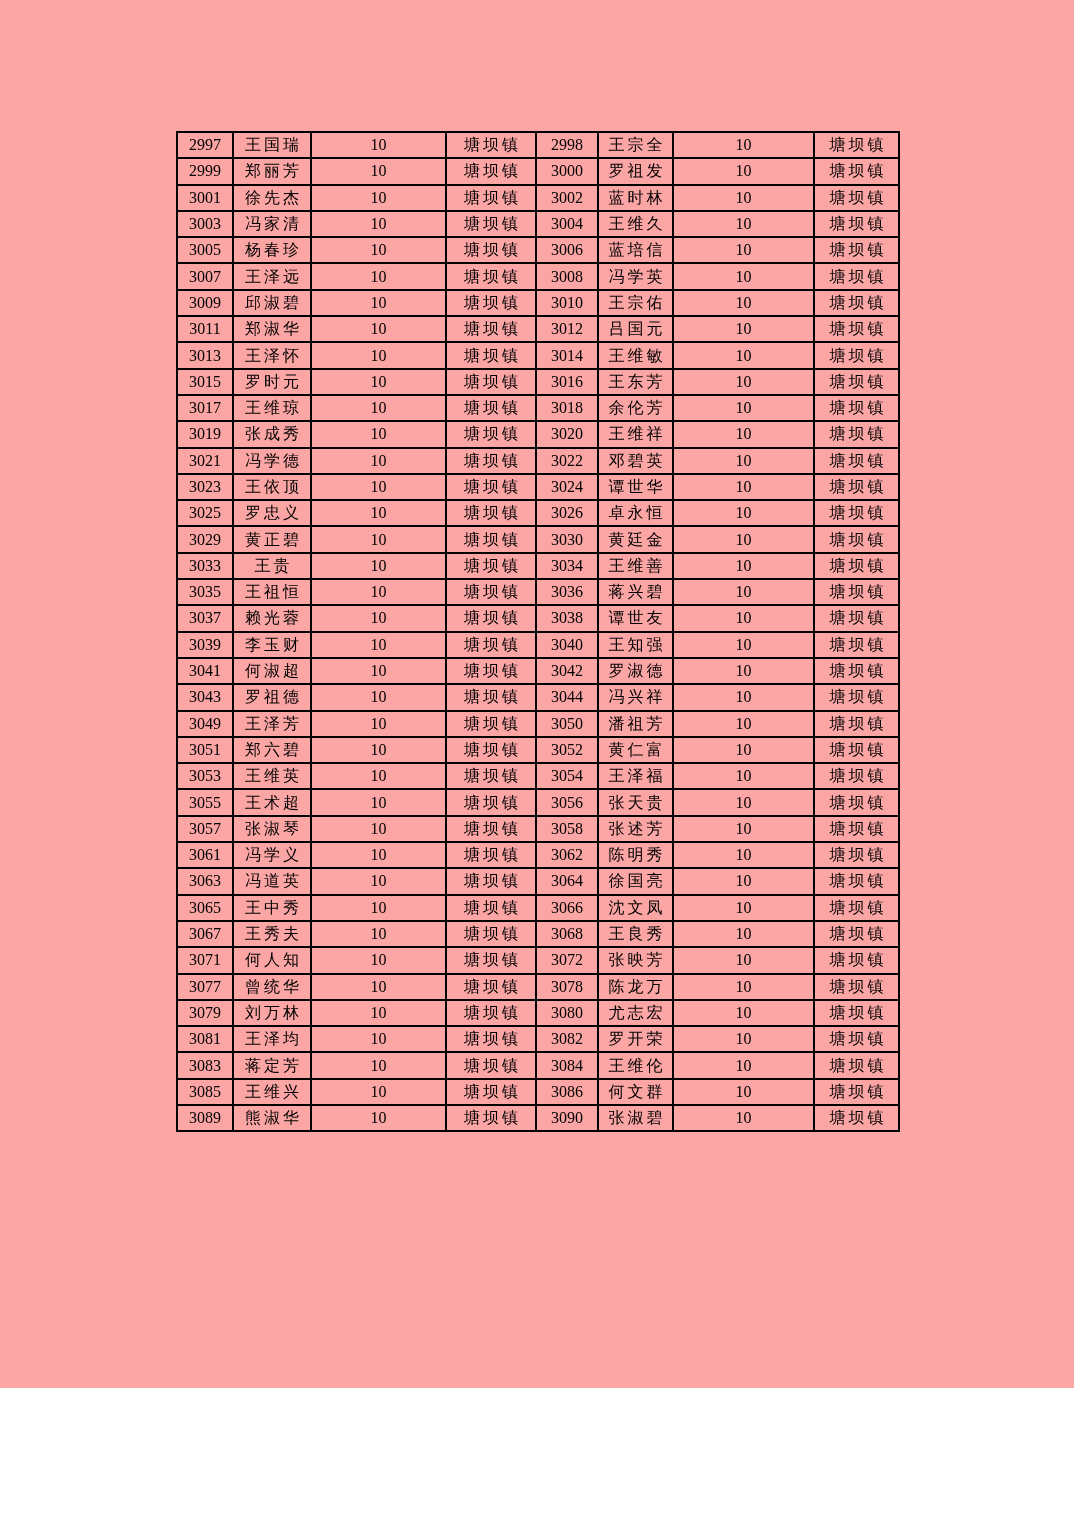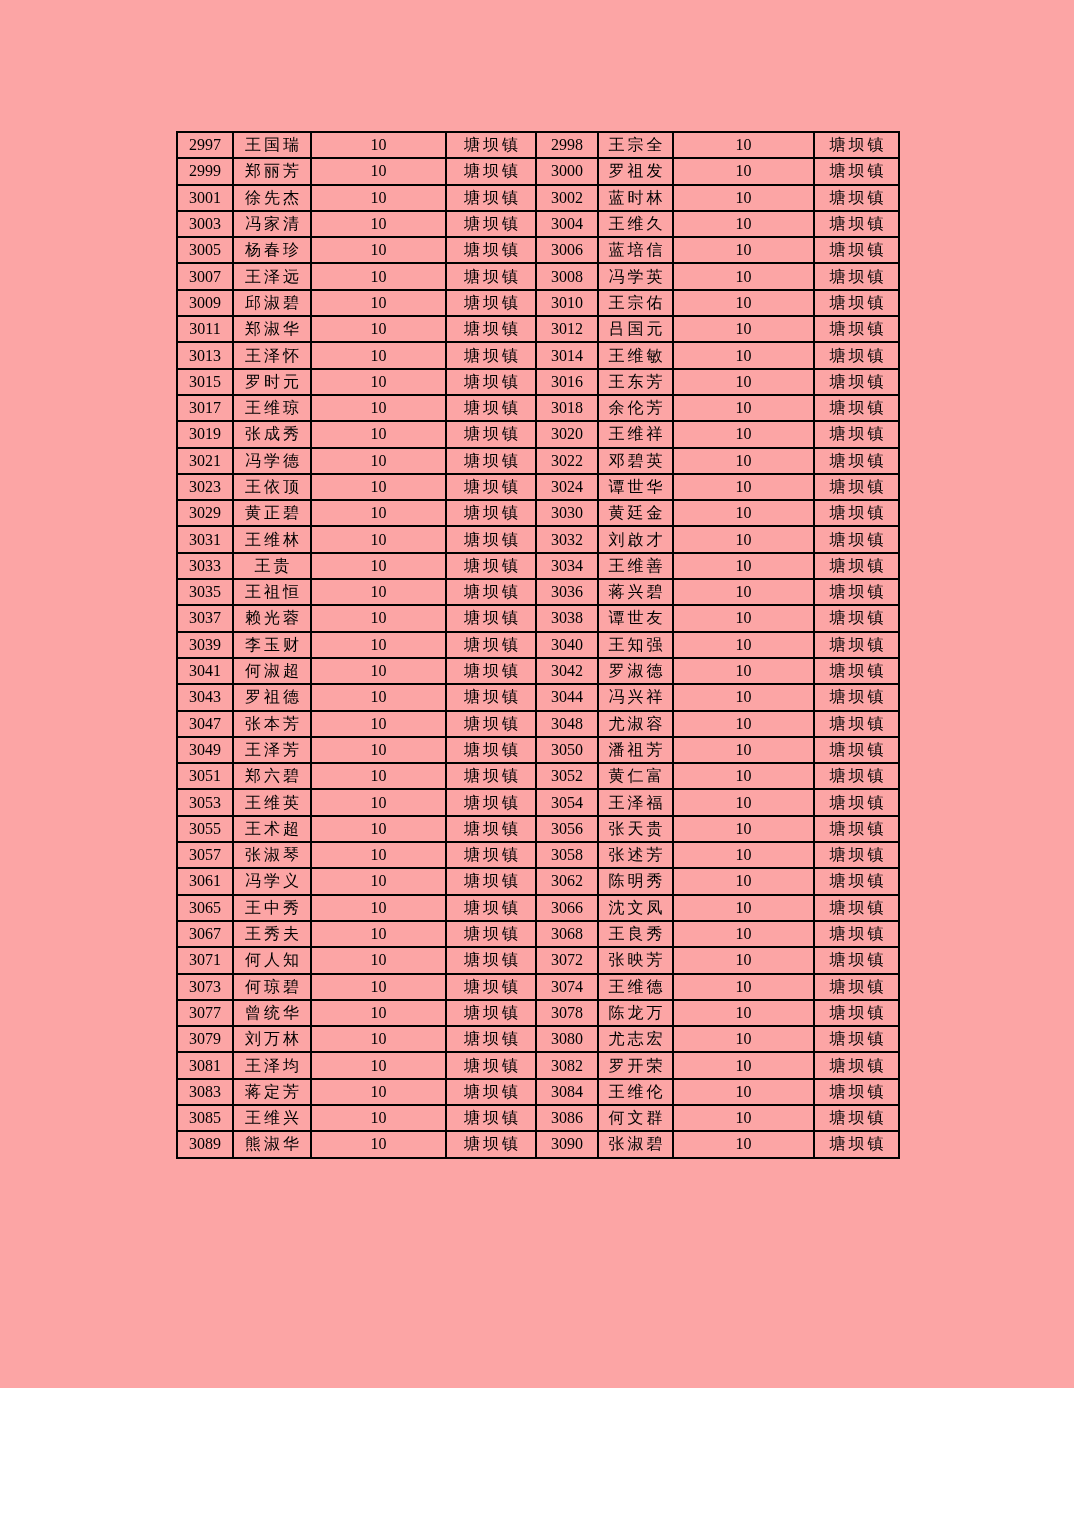--- a/index.html
+++ b/index.html
@@ -213,43 +213,43 @@
     <td class="c-id">3023</td>
     <td class="c-name">王依顶</td>
     <td class="c-val">10</td>
     <td class="c-town">塘坝镇</td>
     <td class="c-id">3024</td>
     <td class="c-name">谭世华</td>
     <td class="c-val">10</td>
     <td class="c-town">塘坝镇</td>
   </tr>
 
+  <tr>
+    <td class="c-id">3025</td>
+    <td class="c-name">罗忠义</td>
+    <td class="c-val">10</td>
+    <td class="c-town">塘坝镇</td>
+    <td class="c-id">3026</td>
+    <td class="c-name">卓永恒</td>
+    <td class="c-val">10</td>
+    <td class="c-town">塘坝镇</td>
+  </tr>
 
 
   <tr>
     <td class="c-id">3029</td>
     <td class="c-name">黄正碧</td>
     <td class="c-val">10</td>
     <td class="c-town">塘坝镇</td>
     <td class="c-id">3030</td>
     <td class="c-name">黄廷金</td>
     <td class="c-val">10</td>
     <td class="c-town">塘坝镇</td>
   </tr>
 
-  <tr>
-    <td class="c-id">3031</td>
-    <td class="c-name">王维林</td>
-    <td class="c-val">10</td>
-    <td class="c-town">塘坝镇</td>
-    <td class="c-id">3032</td>
-    <td class="c-name">刘啟才</td>
-    <td class="c-val">10</td>
-    <td class="c-town">塘坝镇</td>
-  </tr>
 
   <tr>
     <td class="c-id">3033</td>
     <td class="c-name">王贵</td>
     <td class="c-val">10</td>
     <td class="c-town">塘坝镇</td>
     <td class="c-id">3034</td>
     <td class="c-name">王维善</td>
     <td class="c-val">10</td>
     <td class="c-town">塘坝镇</td>
@@ -304,30 +304,20 @@
     <td class="c-name">罗祖德</td>
     <td class="c-val">10</td>
     <td class="c-town">塘坝镇</td>
     <td class="c-id">3044</td>
     <td class="c-name">冯兴祥</td>
     <td class="c-val">10</td>
     <td class="c-town">塘坝镇</td>
   </tr>
 
 
-  <tr>
-    <td class="c-id">3047</td>
-    <td class="c-name">张本芳</td>
-    <td class="c-val">10</td>
-    <td class="c-town">塘坝镇</td>
-    <td class="c-id">3048</td>
-    <td class="c-name">尤淑容</td>
-    <td class="c-val">10</td>
-    <td class="c-town">塘坝镇</td>
-  </tr>
 
   <tr>
     <td class="c-id">3049</td>
     <td class="c-name">王泽芳</td>
     <td class="c-val">10</td>
     <td class="c-town">塘坝镇</td>
     <td class="c-id">3050</td>
     <td class="c-name">潘祖芳</td>
     <td class="c-val">10</td>
     <td class="c-town">塘坝镇</td>
@@ -382,20 +372,30 @@
     <td class="c-id">3061</td>
     <td class="c-name">冯学义</td>
     <td class="c-val">10</td>
     <td class="c-town">塘坝镇</td>
     <td class="c-id">3062</td>
     <td class="c-name">陈明秀</td>
     <td class="c-val">10</td>
     <td class="c-town">塘坝镇</td>
   </tr>
 
+  <tr>
+    <td class="c-id">3063</td>
+    <td class="c-name">冯道英</td>
+    <td class="c-val">10</td>
+    <td class="c-town">塘坝镇</td>
+    <td class="c-id">3064</td>
+    <td class="c-name">徐国亮</td>
+    <td class="c-val">10</td>
+    <td class="c-town">塘坝镇</td>
+  </tr>
 
   <tr>
     <td class="c-id">3065</td>
     <td class="c-name">王中秀</td>
     <td class="c-val">10</td>
     <td class="c-town">塘坝镇</td>
     <td class="c-id">3066</td>
     <td class="c-name">沈文凤</td>
     <td class="c-val">10</td>
     <td class="c-town">塘坝镇</td>
@@ -417,30 +417,20 @@
     <td class="c-id">3071</td>
     <td class="c-name">何人知</td>
     <td class="c-val">10</td>
     <td class="c-town">塘坝镇</td>
     <td class="c-id">3072</td>
     <td class="c-name">张映芳</td>
     <td class="c-val">10</td>
     <td class="c-town">塘坝镇</td>
   </tr>
 
-  <tr>
-    <td class="c-id">3073</td>
-    <td class="c-name">何琼碧</td>
-    <td class="c-val">10</td>
-    <td class="c-town">塘坝镇</td>
-    <td class="c-id">3074</td>
-    <td class="c-name">王维德</td>
-    <td class="c-val">10</td>
-    <td class="c-town">塘坝镇</td>
-  </tr>
 
 
   <tr>
     <td class="c-id">3077</td>
     <td class="c-name">曾统华</td>
     <td class="c-val">10</td>
     <td class="c-town">塘坝镇</td>
     <td class="c-id">3078</td>
     <td class="c-name">陈龙万</td>
     <td class="c-val">10</td>

